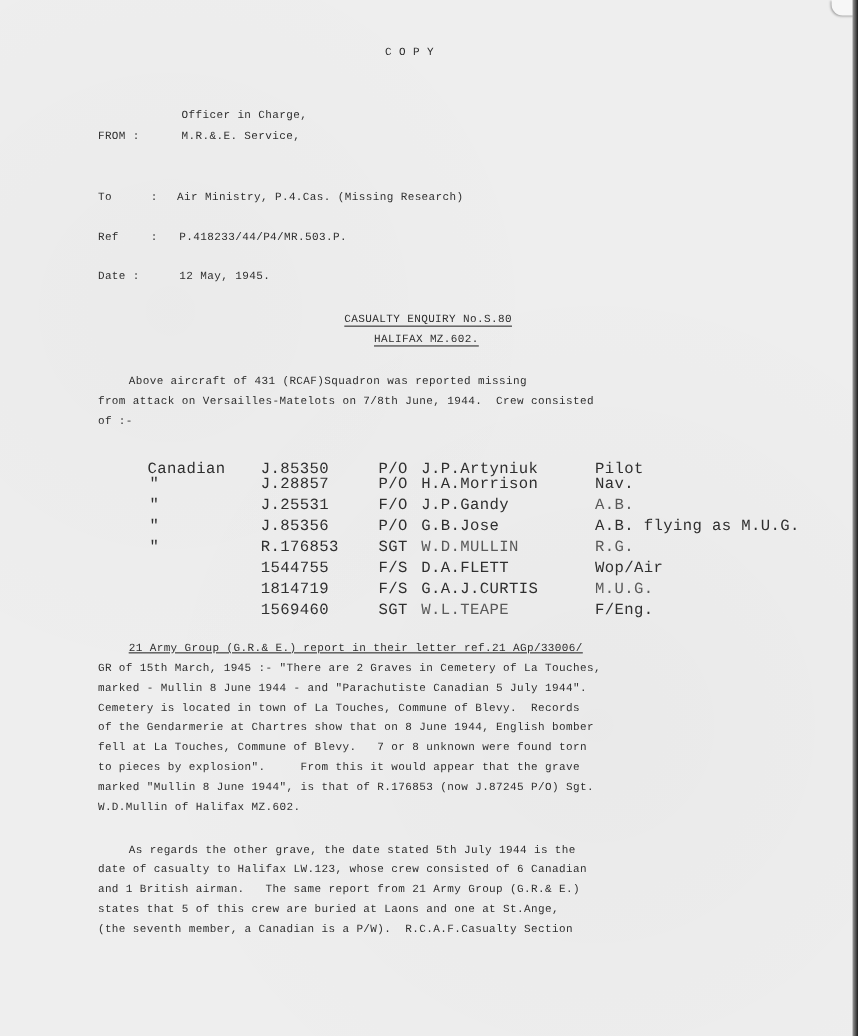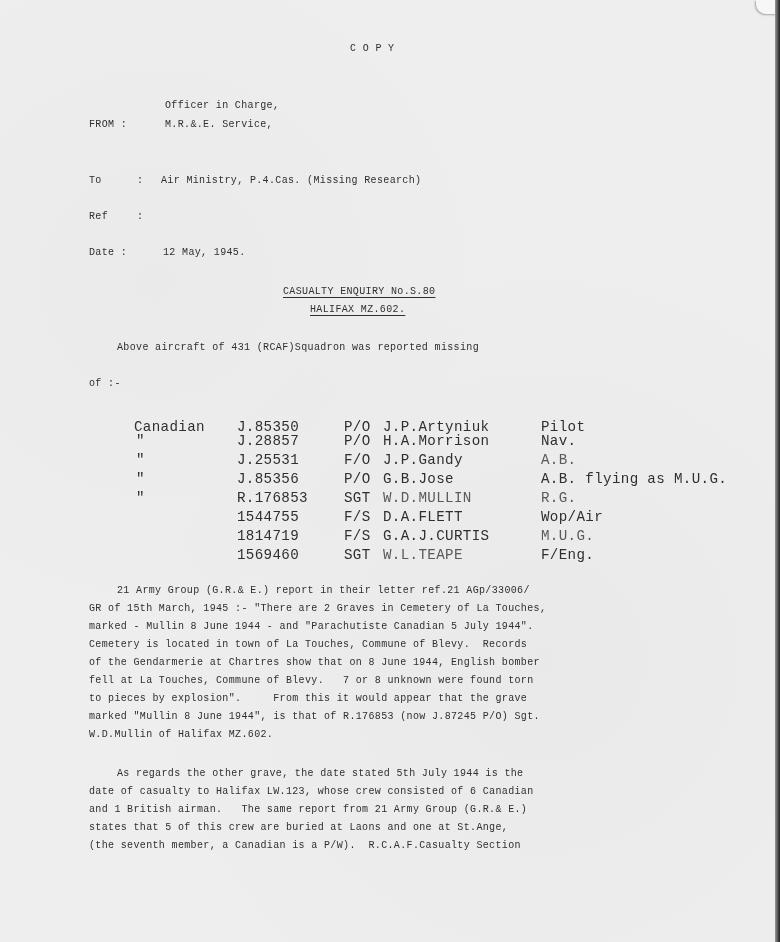--- a/index.html
+++ b/index.html
@@ -45,49 +45,51 @@
       box-shadow: -1px 1px 2px rgba(0,0,0,0.3);
     }
     .t {
       position: absolute;
       white-space: pre;
       font-size: 10px;
       line-height: 18px;
       letter-spacing: 0.35px;
     }
     .faint { color: #5a5a5a; }
-    .u { text-decoration: underline; text-underline-offset: 3px; text-decoration-thickness: 1px; }
+    .u { text-decoration: underline; text-underline-offset: 3px; text-decoration-thickness: 1px; margin-left: 30px; }
     .crew-row { position: absolute; left: 0; height: 18px; width: 780px; }
     .crew-row span { position: absolute; white-space: pre; font-size: 14.2px; line-height: 18px; letter-spacing: 0.35px; }
   </style>
 </head>
 <body>
 
 <div class="page">
 
   <div class="t" style="left:350px; top:40px;">C O P Y</div>
 
   <div class="t" style="left:165px; top:97px;">Officer in Charge,</div>
   <div class="t" style="left:89px; top:116px;">FROM :</div>
   <div class="t" style="left:165px; top:116px;">M.R.&amp;.E. Service,</div>
 
   <div class="t" style="left:89px; top:172px;">To</div>
   <div class="t" style="left:137px; top:172px;">:</div>
   <div class="t" style="left:161px; top:172px;">Air Ministry, P.4.Cas. (Missing Research)</div>
 
   <div class="t" style="left:89px; top:208px;">Ref</div>
   <div class="t" style="left:137px; top:208px;">:</div>
+  <div class="t" style="left:163px; top:208px;">P.418233/44/P4/MR.503.P.</div>
 
   <div class="t" style="left:89px; top:244px;">Date :</div>
   <div class="t" style="left:163px; top:244px;">12 May, 1945.</div>
 
   <div class="t u" style="left:283px; top:283px;">CASUALTY ENQUIRY No.S.80</div>
   <div class="t u" style="left:310px; top:301px;">HALIFAX MZ.602.</div>
 
   <div class="t" style="left:117px; top:339px;">Above aircraft of 431 (RCAF)Squadron was reported missing</div>
+  <div class="t" style="left:89px; top:357px;">from attack on Versailles-Matelots on 7/8th June, 1944.  Crew consisted</div>
   <div class="t" style="left:89px; top:375px;">of :-</div>
 
   <div style="position:absolute; left:0; top:414px; width:780px; height:150px;">
     <div class="crew-row" style="top:4px;">
       <span style="left:134px;">Canadian</span>
       <span style="left:237px;">J.85350</span>
       <span style="left:344px;">P/O</span>
       <span style="left:383px;">J.P.Artyniuk</span>
       <span style="left:541px;">Pilot</span>
     </div>
@@ -136,21 +138,21 @@
     <div class="crew-row" style="top:132px;padding-left:18px;">
       <span style="left:136px;"></span>
       <span style="left:237px;">1569460</span>
       <span style="left:344px;">SGT</span>
       <span class="faint" style="left:383px;">W.L.TEAPE</span>
       <span style="left:541px;">F/Eng.</span>
     </div>
   </div>
 
   <div>
-    <div class="t" style="left:117px; top:582px;">21 Army Group (G.R.&amp; E.) report in their letter ref.21 AGp/33006/</div>
+    <div class="t" style="left:117px; top:582px;text-decoration:underline;">21 Army Group (G.R.&amp; E.) report in their letter ref.21 AGp/33006/</div>
     <div class="t" style="left:89px; top:600px;">GR of 15th March, 1945 :- "There are 2 Graves in Cemetery of La Touches,</div>
     <div class="t" style="left:89px; top:618px;">marked - Mullin 8 June 1944 - and "Parachutiste Canadian 5 July 1944".</div>
     <div class="t" style="left:89px; top:636px;">Cemetery is located in town of La Touches, Commune of Blevy.  Records</div>
     <div class="t" style="left:89px; top:654px;">of the Gendarmerie at Chartres show that on 8 June 1944, English bomber</div>
     <div class="t" style="left:89px; top:672px;">fell at La Touches, Commune of Blevy.   7 or 8 unknown were found torn</div>
     <div class="t" style="left:89px; top:690px;">to pieces by explosion".     From this it would appear that the grave</div>
     <div class="t" style="left:89px; top:708px;">marked "Mullin 8 June 1944", is that of R.176853 (now J.87245 P/O) Sgt.</div>
     <div class="t" style="left:89px; top:726px;">W.D.Mullin of Halifax MZ.602.</div>
   </div>
 

